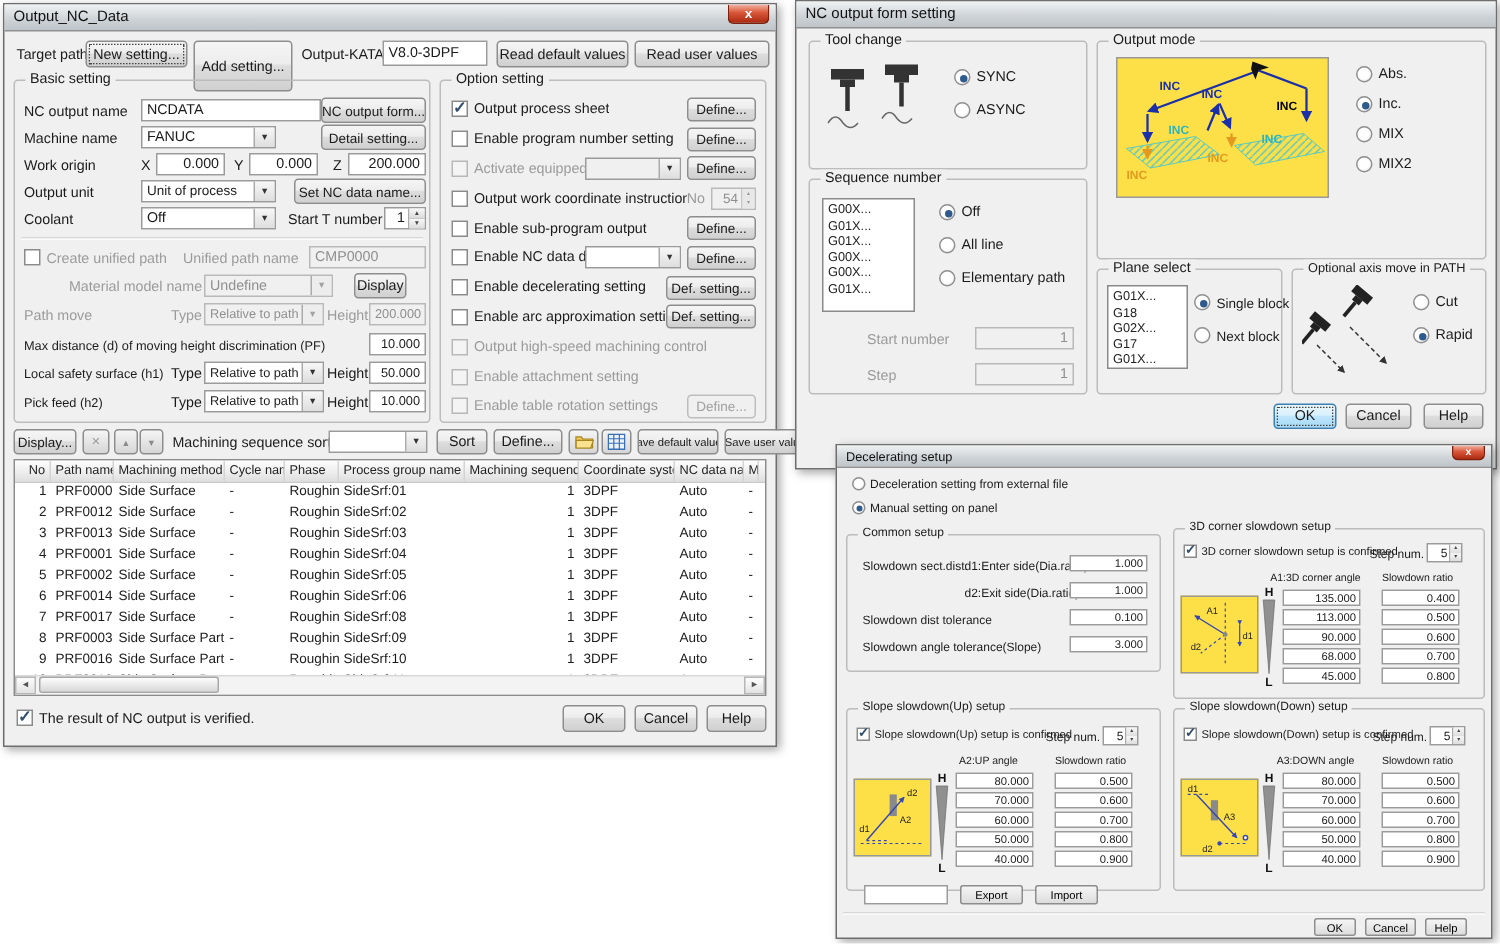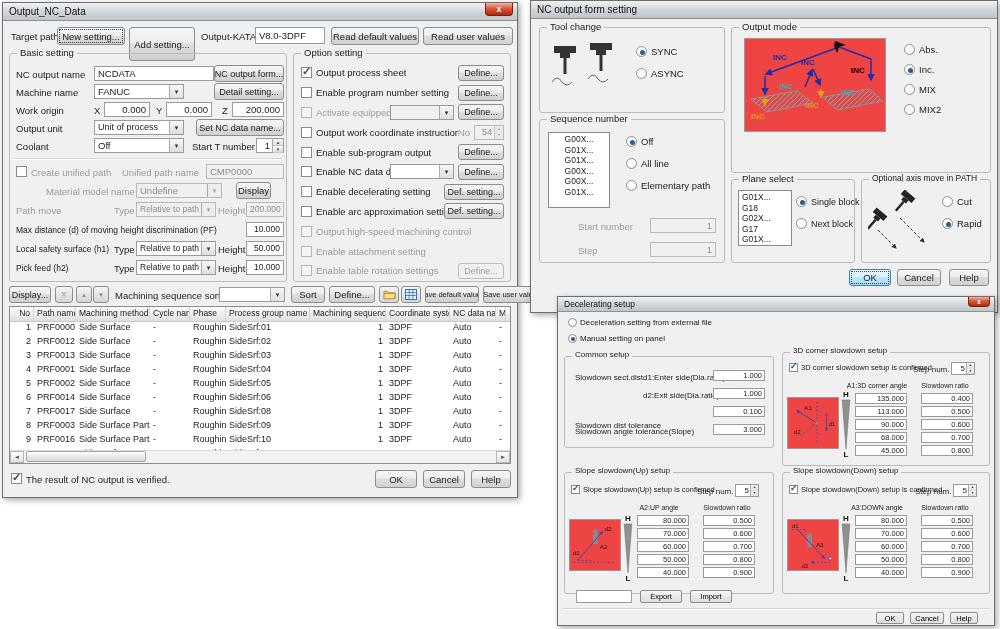--- a/index.html
+++ b/index.html
@@ -69,21 +69,21 @@
   .d3 .gt{font-size:8px;}
   .d3 .radio{font-size:8px;gap:3px;}
   .d3 .rd{width:9px;height:9px;}
   .d3 .rd.on::after{left:2px;top:2px;width:4px;height:4px;}
   .d3 .cb{width:9px;height:9px;}
   .d3 .cb.ck::after{font-size:9px;top:-3px;}
   .inp3{display:block;width:52px;height:11px;background:#fff;border:1px solid #9b9b9b;font-size:7.5px;line-height:9px;text-align:right;padding:0 2px;}
   .vrows{position:absolute;}
   .vrow{display:flex;gap:14px;margin-bottom:2px;}
   .vh{position:absolute;font-size:7px;color:#1b1b1b;text-align:center;white-space:nowrap;}
-  .diagbox{position:absolute;background:#ef4444;border:1px solid #999;}
+  .diagbox{position:absolute;background:#fde047;border:1px solid #999;}
   .hlcol{position:absolute;width:14px;display:flex;flex-direction:column;align-items:center;}
   .hlcol span{font-size:8px;font-weight:bold;color:#111;line-height:8px;}
   .ckrow{position:absolute;display:flex;align-items:center;gap:3px;font-size:7.5px;white-space:nowrap;}
   .spin3{position:absolute;display:flex;width:24px;height:13px;background:#fff;border:1px solid #9b9b9b;}
   .spin3 .v{flex:1;font-size:8px;text-align:right;padding-right:1px;line-height:11px;}
   .spin3 .b{width:8px;display:flex;flex-direction:column;border-left:1px solid #ababab;}
   .spin3 .b i{flex:1;font-style:normal;font-size:4px;line-height:4px;text-align:center;background:linear-gradient(#f7f7f7,#dddddd);color:#444;}
   .btn3{position:absolute;display:flex;align-items:center;justify-content:center;background:linear-gradient(#f5f5f5,#dddddd);border:1px solid #8d8d8d;border-radius:2px;font-size:7.5px;white-space:nowrap;}
   .iconbtn{position:absolute;display:flex;align-items:center;justify-content:center;background:linear-gradient(#f5f5f5,#d6d6d6);border:1px solid #8d8d8d;border-radius:3px;}
 </style>
@@ -445,21 +445,21 @@
           <span>SYNC</span>
         </div>
       <div class="radio" style="left:96px;top:40px;">
           <span class="rd"></span>
           <span>ASYNC</span>
         </div>
     </div>
 
     <div class="grp" style="left:8px;top:100px;width:186px;height:144px;">
       <span class="gt">Sequence number</span>
-      <div class="listbox" style="left:8px;top:12px;width:62px;height:76px;text-align:center;">
+      <div class="listbox" style="left:8px;top:12px;width:62px;height:76px;">
           <div>G00X...</div>
           <div>G01X...</div>
           <div>G01X...</div>
           <div>G00X...</div>
           <div>G00X...</div>
           <div>G01X...</div>
         </div>
       <div class="radio" style="left:86px;top:16px;">
           <span class="rd on"></span>
           <span>Off</span>
@@ -606,21 +606,21 @@
         <span>Manual setting on panel</span>
       </div>
 
     <div class="grp" style="left:6px;top:44px;width:210px;height:92px;">
       <span class="gt">Common setup</span>
       <span class="lbl" style="left:10px;top:16px;">Slowdown sect.dist.</span>
       <span class="lbl" style="left:78px;top:16px;">d1:Enter side(Dia.ratio)</span>
       <span class="inp3 abs" style="left:148px;top:13px;">1.000</span>
       <span class="lbl" style="left:78px;top:34px;">d2:Exit side(Dia.ratio)</span>
       <span class="inp3 abs" style="left:148px;top:31px;">1.000</span>
-      <span class="lbl" style="left:10px;top:64px;">Slowdown dist tolerance</span>
+      <span class="lbl" style="left:10px;top:52px;">Slowdown dist tolerance</span>
       <span class="inp3 abs" style="left:148px;top:49px;">0.100</span>
       <span class="lbl" style="left:10px;top:70px;">Slowdown angle tolerance(Slope)</span>
       <span class="inp3 abs" style="left:148px;top:67px;">3.000</span>
     </div>
 
     <div class="grp" style="left:224px;top:40px;width:208px;height:114px;">
       <span class="gt">3D corner slowdown setup</span>
       <div class="ckrow" style="left:6px;top:10px;">
           <span class="cb ck"></span>
           <span>3D corner slowdown setup is confirmed</span>

